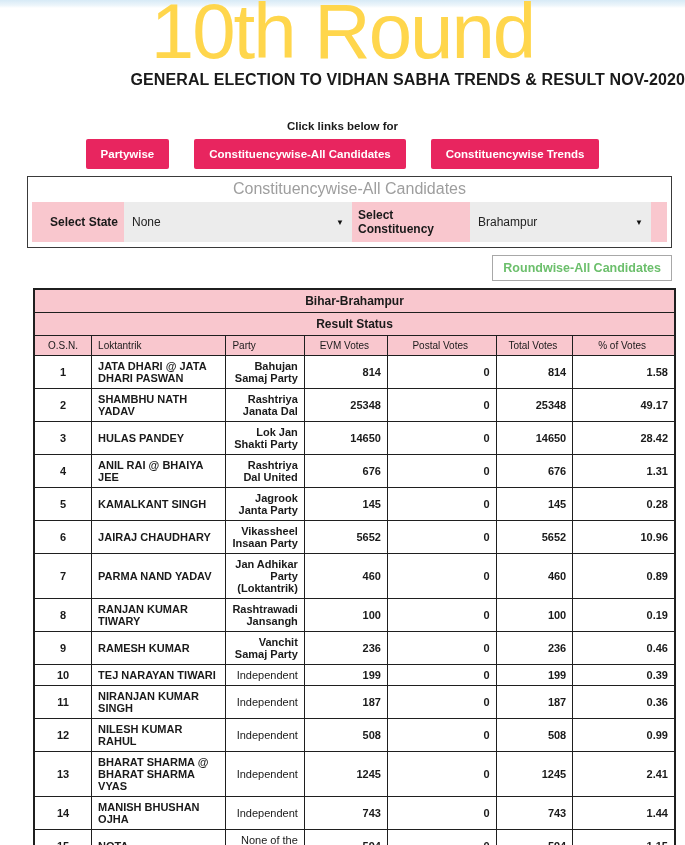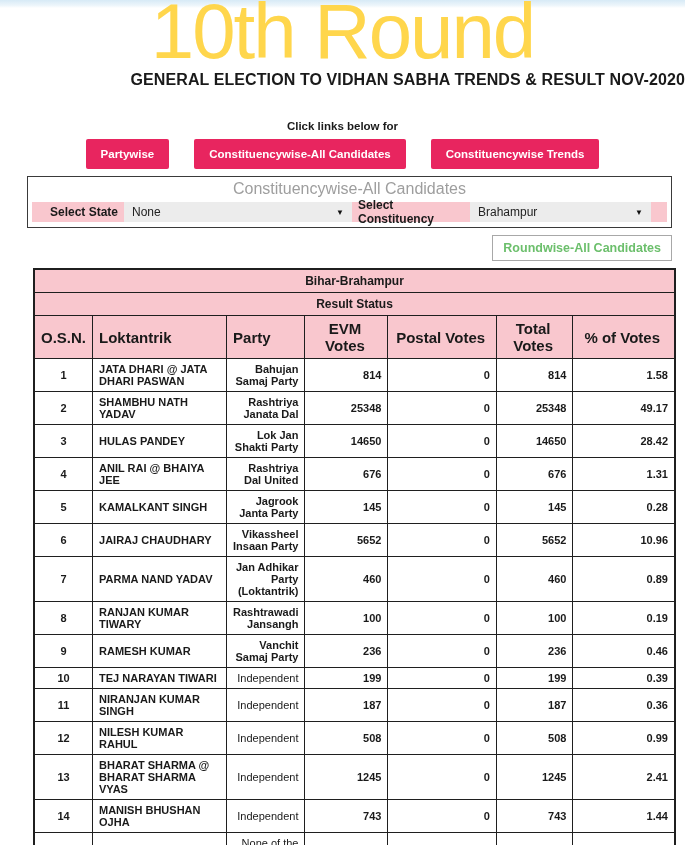--- a/index.html
+++ b/index.html
@@ -71,21 +71,21 @@
   }
   .filter-title{
     text-align:center;
     color:#9e9e9e;
     font-size:16px;
     font-weight:400;
     padding:3px 0 4px 0;
   }
   .filter-row{
     background:var(--lightpink);
-    height:20px;
+    height:40px;
     display:flex;
     align-items:stretch;
   }
   .filter-label{
     font-size:12px;
     font-weight:700;
     display:flex;
     align-items:center;
     justify-content:flex-end;
     padding:0 6px;
@@ -132,21 +132,21 @@
     padding:4px 6px;
     vertical-align:middle;
   }
   .row-pink{background:var(--lightpink);}
   .tbl-title{
     text-align:center;
     font-size:12px;
     font-weight:700;
     padding:5px 0;
   }
-  th.col-h{font-size:15px;font-weight:700;padding:6px 6px;}
+  th.col-h{font-size:10px;font-weight:400;padding:6px 6px;}
   .al-c{text-align:center;}
   .al-l{text-align:left;}
   .al-r{text-align:center;padding-right:9px !important;}
   td.osn{text-align:center;font-weight:700;}
   td.cand{text-align:left;font-weight:700;padding-left:7px;}
   td.party{text-align:right;font-weight:700;padding-left:7px;}
   td.party.regular{font-weight:400;}
   td.num{text-align:right;font-weight:700;padding-right:9px;}
 </style>
 </head>

